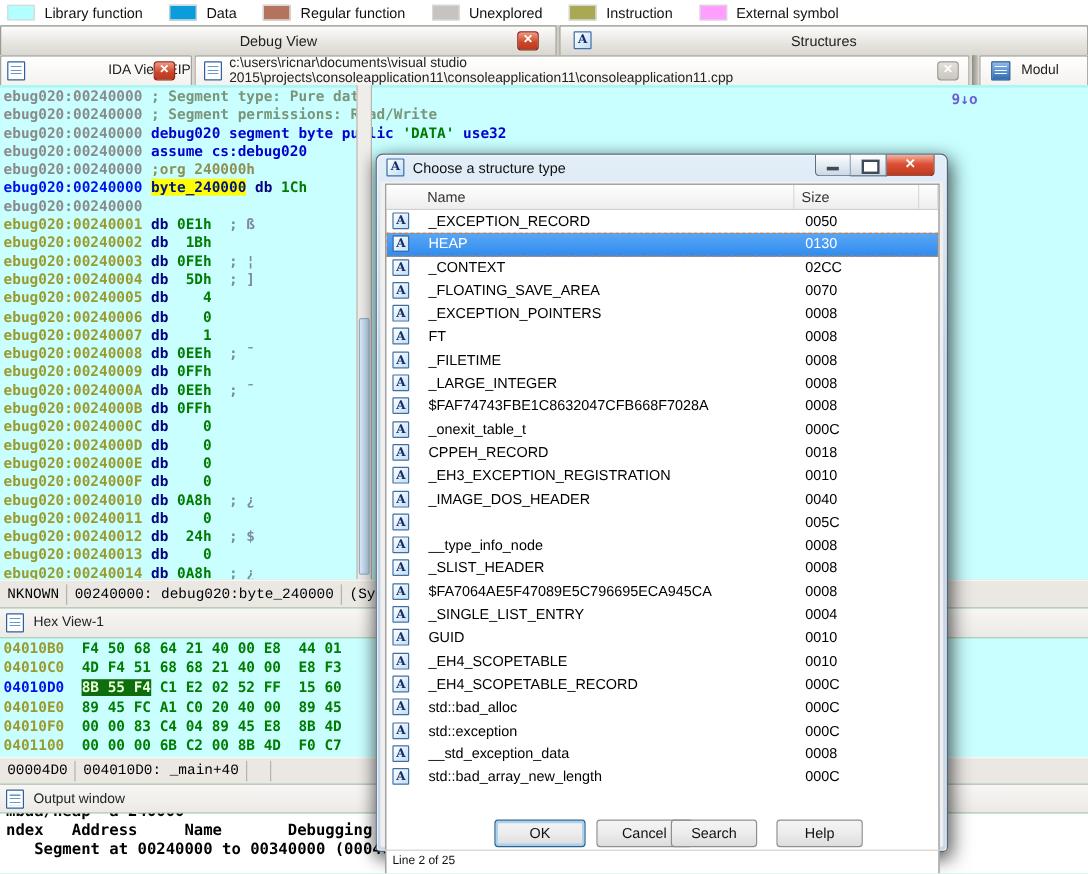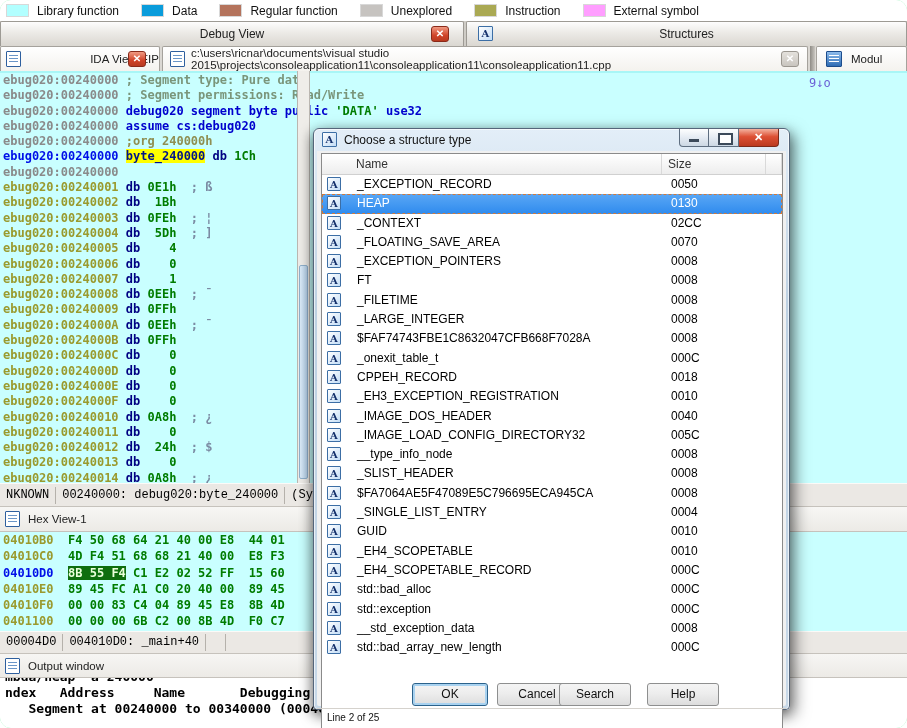--- a/index.html
+++ b/index.html
@@ -1,17 +1,17 @@
 <!DOCTYPE html>
 <html><head>
 <meta charset="utf-8">
 <style>
   * { margin:0; padding:0; box-sizing:border-box; }
   body { font-family:"Liberation Sans", sans-serif; background:#fff; }
-  .screen { position:relative; width:907px; height:728px; overflow:hidden; background:#86efac;border-radius:11px; }
+  .screen { position:relative; width:907px; height:728px; overflow:hidden; background:#86efac; }
 
   
   .legend { position:absolute; left:0; top:0; width:907px; height:21px; background:#fff;
             display:flex; align-items:center; padding-left:6px; gap:22px; }
   .lg-item { display:flex; align-items:center; gap:8px; }
   .lg-swatch { width:23px; height:13px; display:inline-block; border:1px solid #d8d8d8; }
   .lg-label { font-size:12px; color:#111; white-space:nowrap; }
 
   
   .tabrow1 { position:absolute; left:0; top:21px; width:907px; height:25px; background:#cfccc6; display:flex; }
@@ -47,21 +47,21 @@
   .c-olive { color:#9a9a2e; }
   .c-olv2  { color:#8f8f52; }
   .c-gcmt  { color:#7a957a; }
   .c-blue  { color:#0000cd; }
   .c-curaddr { color:#0010e8; }
   .c-navy  { color:#000082; }
   .c-green { color:#007c00; }
   .c-slate { color:#7b8ba3; }
   .c-hl    { background:#ffff00; color:#001489; }
   .dz-overlay { position:absolute; left:793px; top:76px; color:#6a5fd6;
-        font-family:"DejaVu Sans Mono", monospace; font-size:12px; font-weight:normal;margin-left:16px; }
+        font-family:"DejaVu Sans Mono", monospace; font-size:12px; font-weight:bold; }
   .dscroll { position:absolute; left:297px; top:71px; width:13px; height:412px;
         background:#efede9; border-left:1px solid #bab6b0; border-right:1px solid #bab6b0; }
   .dthumb { position:absolute; left:1px; top:194px; width:9px; height:214px;
         background:linear-gradient(90deg,#dcebf8,#b7d2ea); border:1px solid #8fb0cc; border-radius:2px; }
 
   .statusbar { position:absolute; left:0; width:907px; background:#ebe8e4; border-top:1px solid #fbfaf8;
         display:flex; align-items:center; font-family:"Liberation Mono", monospace; font-size:12px; color:#000; }
   .status1 { top:483px; height:23px; }
   .status2 { top:631px; height:22px; }
   .sb-cell { padding:0 6px; border-right:1px solid #b5b1ab; height:17px; line-height:17px; white-space:pre; }
@@ -364,21 +364,20 @@
               <span class="sname">_EH3_EXCEPTION_REGISTRATION</span>
               <span class="ssize">0010</span>
             </div>
             <div class="srow">
               <span class="sicon">A</span>
               <span class="sname">_IMAGE_DOS_HEADER</span>
               <span class="ssize">0040</span>
             </div>
             <div class="srow">
               <span class="sicon">A</span>
-              <span class="sname">_IMAGE_LOAD_CONFIG_DIRECTORY32</span>
               <span class="ssize">005C</span>
             </div>
             <div class="srow">
               <span class="sicon">A</span>
               <span class="sname">__type_info_node</span>
               <span class="ssize">0008</span>
             </div>
             <div class="srow">
               <span class="sicon">A</span>
               <span class="sname">_SLIST_HEADER</span>

